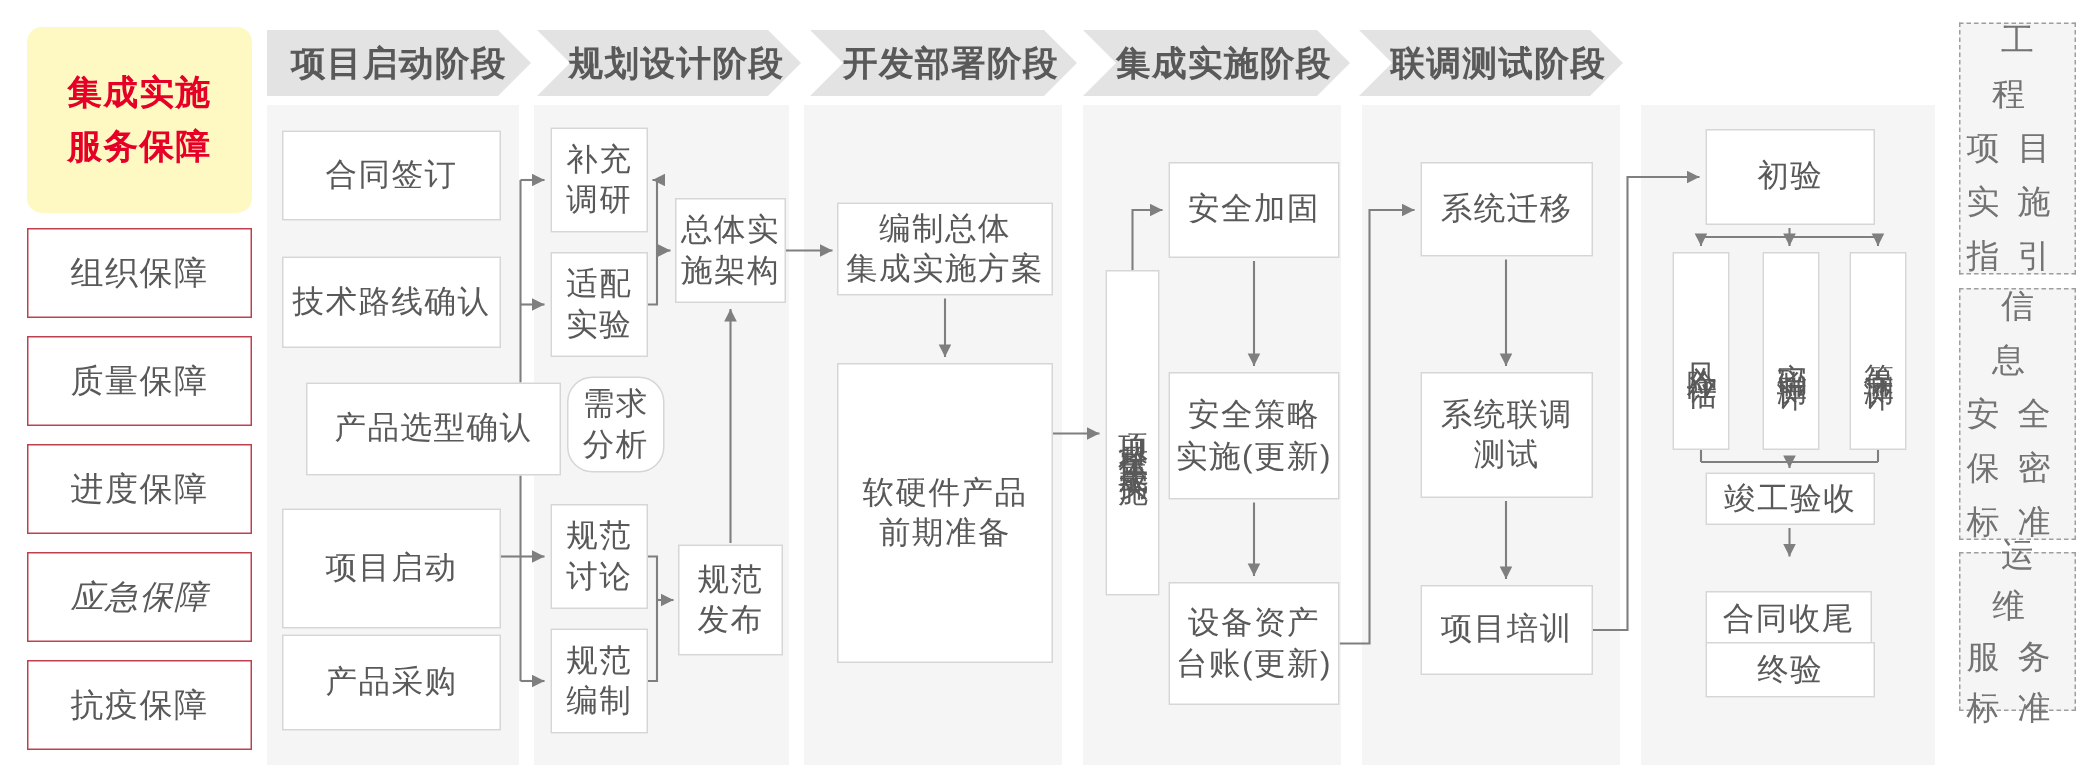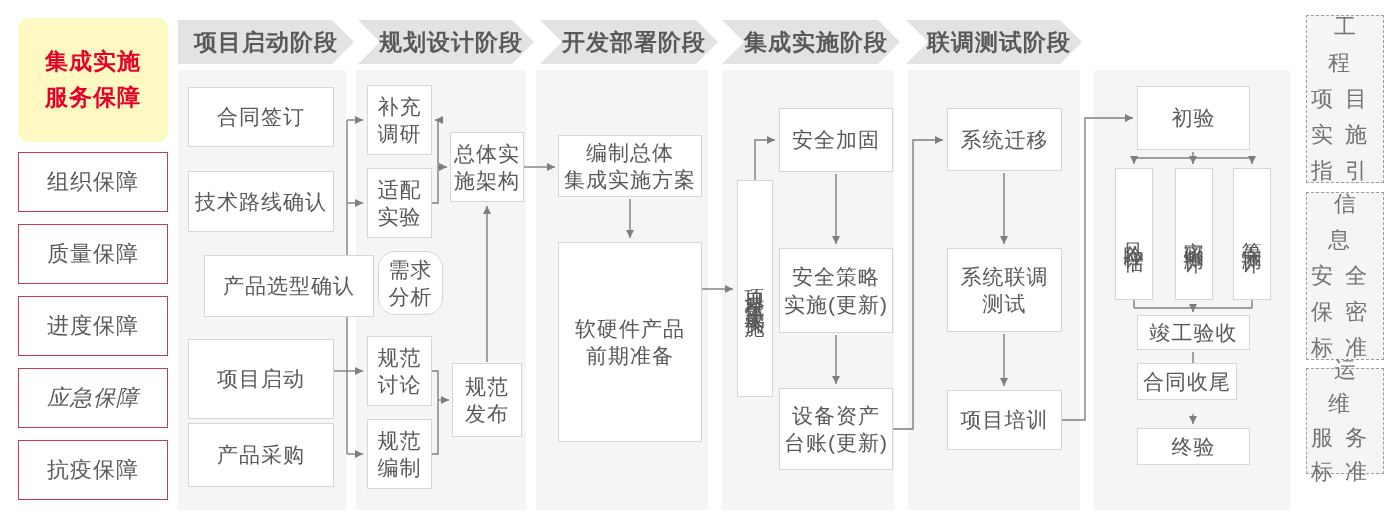--- a/index.html
+++ b/index.html
@@ -164,21 +164,21 @@
   <div class="fbox" style="left:947px;top:108px;width:115px;height:63px;">系统迁移</div>
   <div class="fbox" style="left:947px;top:248px;width:115px;height:84px;">系统联调
 测试</div>
   <div class="fbox" style="left:947px;top:390px;width:115px;height:60px;">项目培训</div>
 
   <div class="fbox" style="left:1137px;top:86px;width:113px;height:64px;">初验</div>
   <div class="fbox vtext" style="left:1115px;top:168px;width:38px;height:132px;font-size:20px;">风险评估</div>
   <div class="fbox vtext" style="left:1175px;top:168px;width:38px;height:132px;font-size:20px;">密码测评</div>
   <div class="fbox vtext" style="left:1233px;top:168px;width:38px;height:132px;font-size:20px;">等保测评</div>
   <div class="fbox" style="left:1137px;top:315px;width:113px;height:35px;">竣工验收</div>
-  <div class="fbox" style="left:1137px;top:363px;width:100px;height:37px;">合同收尾</div>
+  <div class="fbox" style="left:1137px;top:394px;width:111px;height:37px;">合同收尾</div>
   <div class="fbox" style="left:1137px;top:428px;width:113px;height:37px;">终验</div>
 
   <div class="std-box" style="top:15px;height:168px;line-height:36px;">工程
 项目
 实施
 指引</div>
   <div class="std-box" style="top:192px;height:168px;line-height:36px;">信息
 安全
 保密
 标准</div>

